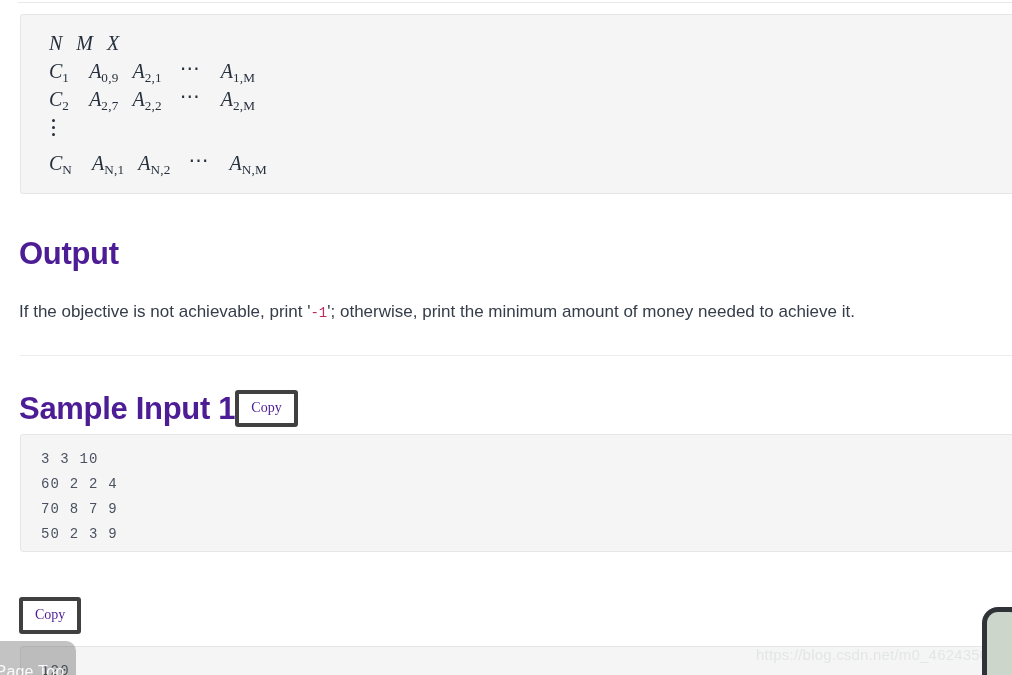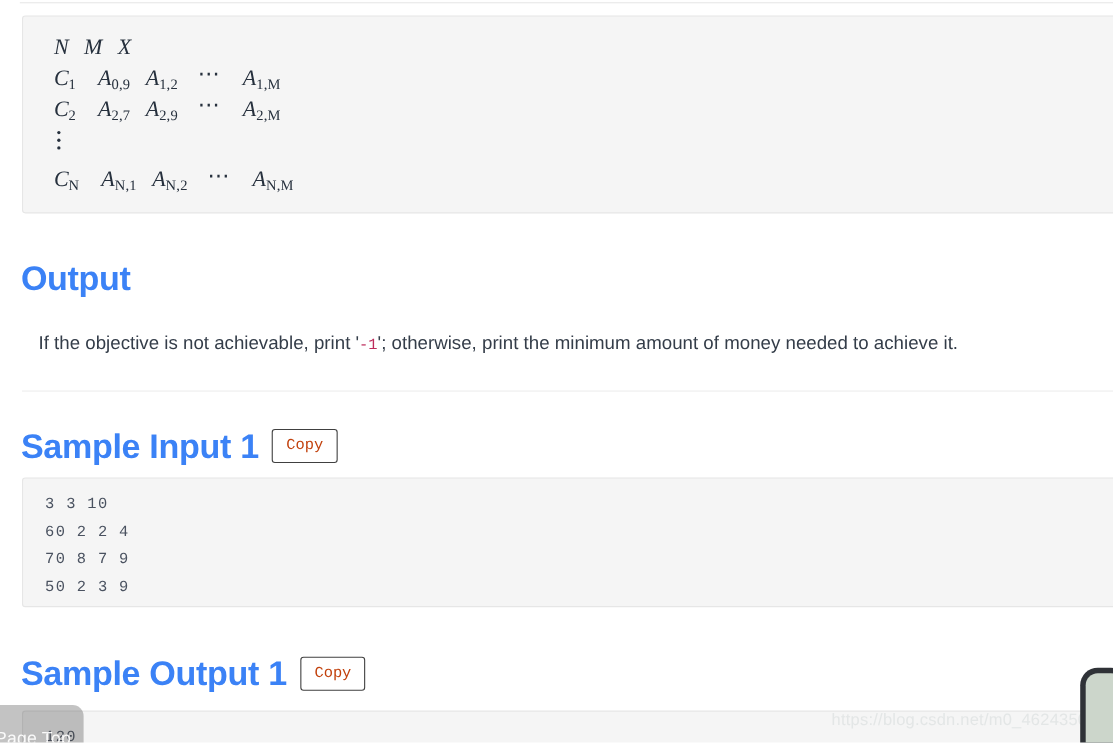--- a/index.html
+++ b/index.html
@@ -101,58 +101,57 @@
   }
 
   
   .h2 {
     position: absolute;
     left: 19px;
     margin: 0;
     font-size: 31px;
     font-weight: bold;
     letter-spacing: -0.3px;
-    color: #3b82f6;
+    color: #4c1d95;
     line-height: 1;
     white-space: nowrap;
   }
   .heading-row {
     position: absolute;
     left: 19px;
     display: flex;
     align-items: center;
-    gap: 12px;
+    gap: 0;
     white-space: nowrap;
   }
   .heading-row .h2 {
     position: static;
   }
 
   .copy-btn {
-    font-family: Liberation Mono, monospace;
+    font-family: Liberation Serif, serif;
     font-size: 14px;
-    color: #c2410c;
+    color: #4c1d95;
     background: #ffffff;
-    border: 1px solid #404040;
+    border: 4px solid #404040;
     border-radius: 3px;
     padding: 7px 12px 8px;
     line-height: 1;
     cursor: pointer;
   }
 
   
   .para {
     position: absolute;
     left: 19px;
     top: 284px;
     font-size: 17px;
     line-height: 22px;
     color: #343d49;
     white-space: nowrap;
-    margin-left: 16px;
   }
   .code-inline {
     font-family: "Liberation Mono", "DejaVu Sans Mono", monospace;
     font-size: 14px;
     color: #bd2b5b;
   }
 
   .section-rule {
     position: absolute;
     left: 20px;
@@ -240,25 +239,25 @@
 
   <div class="top-rule"></div>
 
   <div class="code-block math-block">
 
     <div class="math-line">
       <span class="mi">N</span><span class="sp-a"></span><span class="mi">M</span><span class="sp-a"></span><span class="mi">X</span>
     </div>
 
     <div class="math-line">
-      <span class="mi">C</span><span class="sub">1</span><span class="sp-b"></span><span class="mi">A</span><span class="sub">0,9</span><span class="sp-a"></span><span class="mi">A</span><span class="sub">1,2</span><span class="sp-c"></span><span class="cdots">⋯</span><span class="sp-c"></span><span class="mi">A</span><span class="sub">1,M</span>
+      <span class="mi">C</span><span class="sub">1</span><span class="sp-b"></span><span class="mi">A</span><span class="sub">0,9</span><span class="sp-a"></span><span class="mi">A</span><span class="sub">2,1</span><span class="sp-c"></span><span class="cdots">⋯</span><span class="sp-c"></span><span class="mi">A</span><span class="sub">1,M</span>
     </div>
 
     <div class="math-line">
-      <span class="mi">C</span><span class="sub">2</span><span class="sp-b"></span><span class="mi">A</span><span class="sub">2,7</span><span class="sp-a"></span><span class="mi">A</span><span class="sub">2,9</span><span class="sp-c"></span><span class="cdots">⋯</span><span class="sp-c"></span><span class="mi">A</span><span class="sub">2,M</span>
+      <span class="mi">C</span><span class="sub">2</span><span class="sp-b"></span><span class="mi">A</span><span class="sub">2,7</span><span class="sp-a"></span><span class="mi">A</span><span class="sub">2,2</span><span class="sp-c"></span><span class="cdots">⋯</span><span class="sp-c"></span><span class="mi">A</span><span class="sub">2,M</span>
     </div>
 
     <div class="math-line vdots">
       <span class="vdot-col">
           <i></i>
           <i></i>
           <i></i>
         </span>
     </div>
 
@@ -280,21 +279,20 @@
   </div>
 
   <div class="code-block sample-in">
     <div class="pre-line">3 3 10</div>
     <div class="pre-line">60 2 2 4</div>
     <div class="pre-line">70 8 7 9</div>
     <div class="pre-line">50 2 3 9</div>
   </div>
 
   <div class="heading-row" style="top:597px">
-    <h2 class="h2">Sample Output 1</h2>
     <button class="copy-btn">Copy</button>
   </div>
 
   <div class="code-block sample-out">
     <div class="pre-line">120</div>
   </div>
 
   <div class="watermark">https://blog.csdn.net/m0_46243503</div>
 
   <div class="page-top">Page Top</div>

